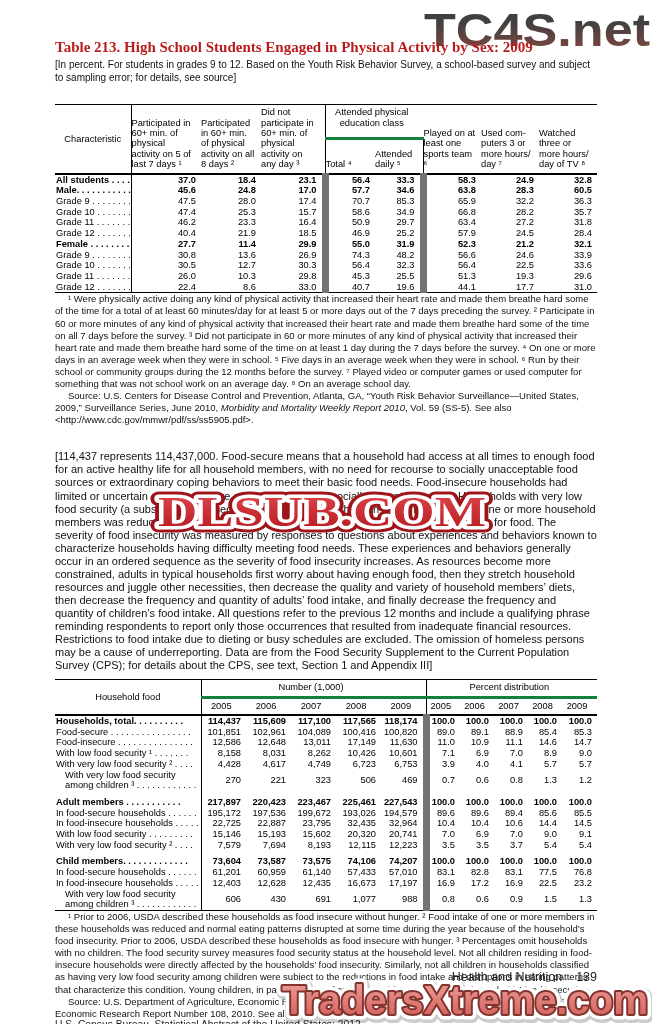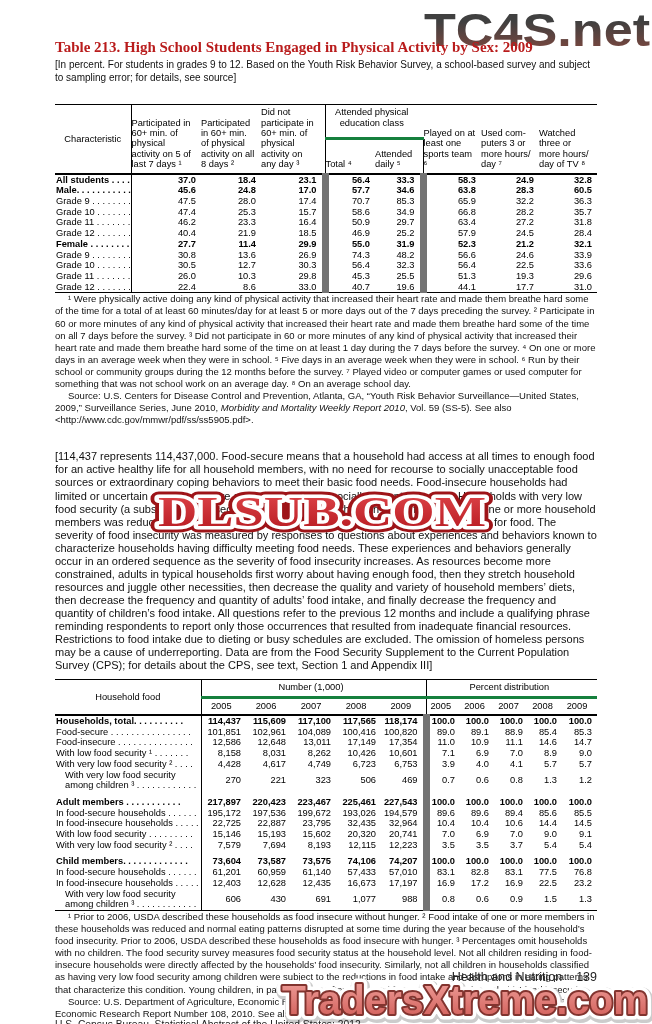--- a/index.html
+++ b/index.html
@@ -293,21 +293,21 @@
               <td class="num">88.9</td>
               <td class="num">85.4</td>
               <td class="num">85.3</td>
             </tr>
             <tr>
               <td class="stub ind0">Food-insecure . . . . . . . . . . . . . . .</td>
               <td class="num">12,586</td>
               <td class="num">12,648</td>
               <td class="num">13,011</td>
               <td class="num">17,149</td>
-              <td class="num sep">17,354</td>
+              <td class="num sep">11,630</td>
               <td class="num">11.0</td>
               <td class="num">10.9</td>
               <td class="num">11.1</td>
               <td class="num">14.6</td>
               <td class="num">14.7</td>
             </tr>
             <tr>
               <td class="stub ind1">With low food security ¹ . . . . . . .</td>
               <td class="num">8,158</td>
               <td class="num">8,031</td>

